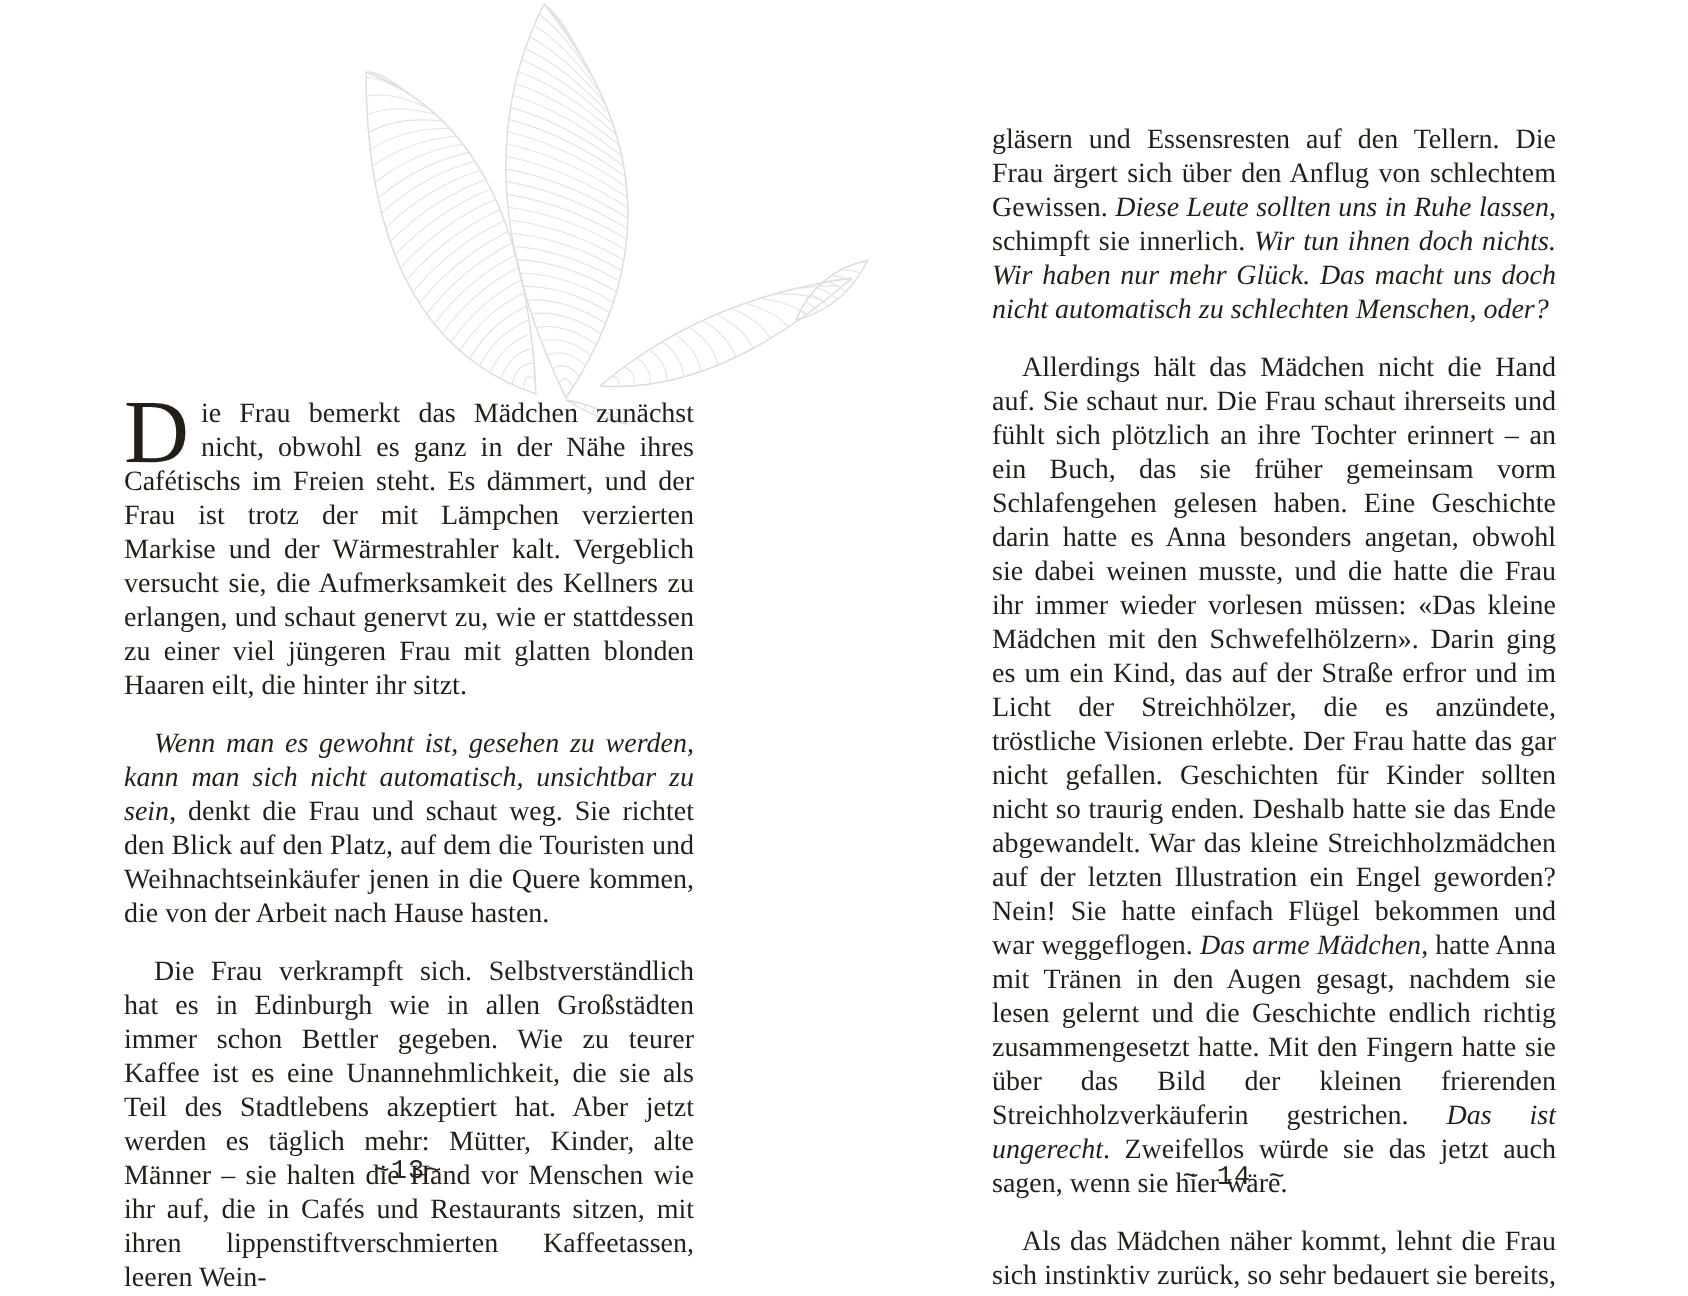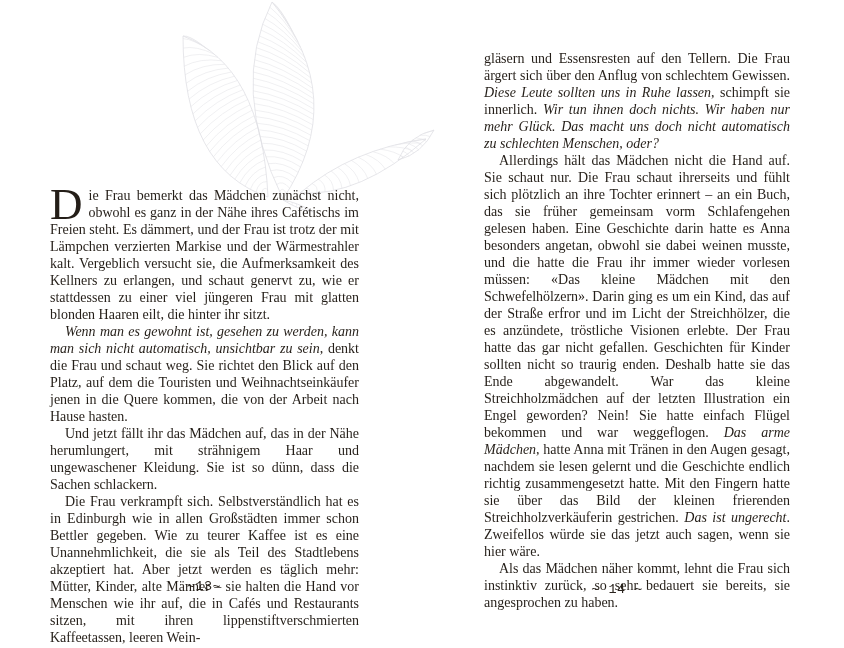--- a/index.html
+++ b/index.html
@@ -17,21 +17,21 @@
 
   .page-text{
     position:absolute;
     color:#241e18;
     font-size:14px;
     line-height:17px;
     text-align:justify;
     hyphens:auto;
     -webkit-hyphens:auto;
   }
-  .page-text p{margin:0;padding:0;}
+  .page-text p{margin:12px;padding:0;}
   .page-text p.indent{text-indent:15px;}
   .page-text .em{font-style:italic;}
 
   #left-text{left:50px;top:187px;width:309px;}
   #right-text{left:484px;top:50px;width:306px;}
 
   .dropcap{
     float:left;
     font-size:45px;
     line-height:33px;
@@ -156,21 +156,20 @@
       <path d="M291.7,202.0 Q292.9,203.9 291.9,205.0"></path>
       <path d="M296.4,203.7 Q297.3,205.8 296.1,207.0"></path>
       <path d="M301.3,205.7 Q301.8,207.6 300.2,208.7"></path>
       <path d="M306.5,208.1 Q306.4,209.5 304.1,210.0"></path>
       <path d="M312.0,210.9 Q311.0,211.4 307.8,211.0"></path>
     </svg>
 
   <div id="left-text" class="page-text" lang="de">
       <p><span class="dropcap">D</span><span>ie Frau bemerkt das Mädchen zunächst nicht, obwohl es ganz in der Nähe ihres Cafétischs im Freien steht. Es dämmert, und der Frau ist trotz der mit Lämpchen verzierten Markise und der Wärmestrahler kalt. Vergeblich versucht sie, die Aufmerksamkeit des Kellners zu erlangen, und schaut genervt zu, wie er stattdessen zu einer viel jüngeren Frau mit glatten blonden Haaren eilt, die hinter ihr sitzt.</span></p>
       <p class="indent"><span class="em">Wenn man es gewohnt ist, gesehen zu werden, kann man sich nicht automatisch, unsichtbar zu sein</span><span>, denkt die Frau und schaut weg. Sie richtet den Blick auf den Platz, auf dem die Touristen und Weihnachtseinkäufer jenen in die Quere kommen, die von der Arbeit nach Hause hasten.</span></p>
-      <p class="indent"><span>Und jetzt fällt ihr das Mädchen auf, das in der Nähe herumlungert, mit strähnigem Haar und ungewaschener Kleidung. Sie ist so dünn, dass die Sachen schlackern.</span></p>
       <p class="indent"><span>Die Frau verkrampft sich. Selbstverständlich hat es in Edinburgh wie in allen Großstädten immer schon Bettler gegeben. Wie zu teurer Kaffee ist es eine Unannehmlichkeit, die sie als Teil des Stadtlebens akzeptiert hat. Aber jetzt werden es täglich mehr: Mütter, Kinder, alte Männer – sie halten die Hand vor Menschen wie ihr auf, die in Cafés und Restaurants sitzen, mit ihren lippenstiftverschmierten Kaffeetassen, leeren Wein-</span></p>
     </div>
 
   <div id="right-text" class="page-text" lang="de">
       <p><span>gläsern und Essensresten auf den Tellern. Die Frau ärgert sich über den Anflug von schlechtem Gewissen. </span><span class="em">Diese Leute sollten uns in Ruhe lassen</span><span>, schimpft sie innerlich. </span><span class="em">Wir tun ihnen doch nichts. Wir haben nur mehr Glück. Das macht uns doch nicht automatisch zu schlechten Menschen, oder?</span></p>
       <p class="indent"><span>Allerdings hält das Mädchen nicht die Hand auf. Sie schaut nur. Die Frau schaut ihrerseits und fühlt sich plötzlich an ihre Tochter erinnert – an ein Buch, das sie früher gemeinsam vorm Schlafengehen gelesen haben. Eine Geschichte darin hatte es Anna besonders angetan, obwohl sie dabei weinen musste, und die hatte die Frau ihr immer wieder vorlesen müssen: «Das kleine Mädchen mit den Schwefelhölzern». Darin ging es um ein Kind, das auf der Straße erfror und im Licht der Streichhölzer, die es anzündete, tröstliche Visionen erlebte. Der Frau hatte das gar nicht gefallen. Geschichten für Kinder sollten nicht so traurig enden. Deshalb hatte sie das Ende abgewandelt. War das kleine Streichholzmädchen auf der letzten Illustration ein Engel geworden? Nein! Sie hatte einfach Flügel bekommen und war weggeflogen. </span><span class="em">Das arme Mädchen</span><span>, hatte Anna mit Tränen in den Augen gesagt, nachdem sie lesen gelernt und die Geschichte endlich richtig zusammengesetzt hatte. Mit den Fingern hatte sie über das Bild der kleinen frierenden Streichholzverkäuferin gestrichen. </span><span class="em">Das ist ungerecht</span><span>. Zweifellos würde sie das jetzt auch sagen, wenn sie hier wäre.</span></p>
       <p class="indent"><span>Als das Mädchen näher kommt, lehnt die Frau sich instinktiv zurück, so sehr bedauert sie bereits, sie angesprochen zu haben.</span></p>
     </div>
 
   <div id="page-number-left" class="page-number">~13~</div>

